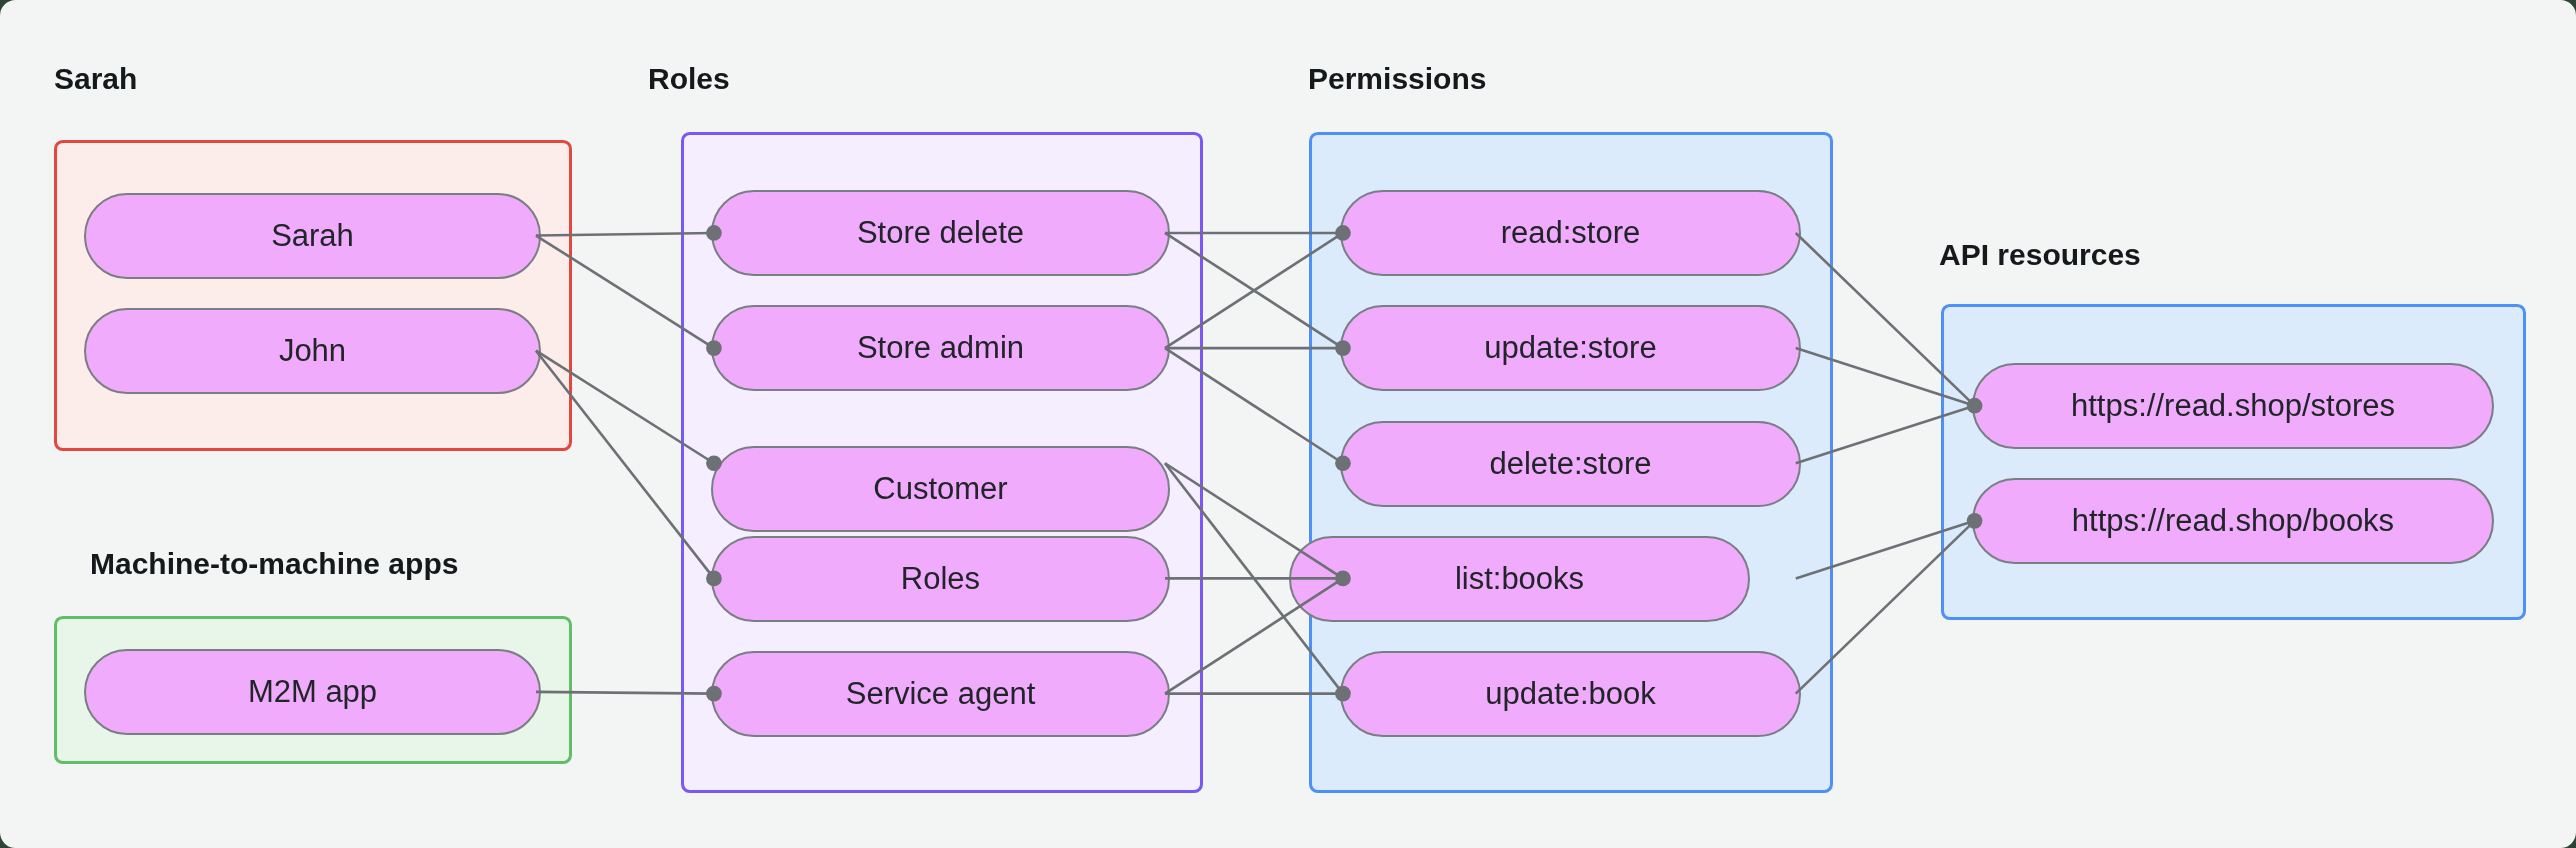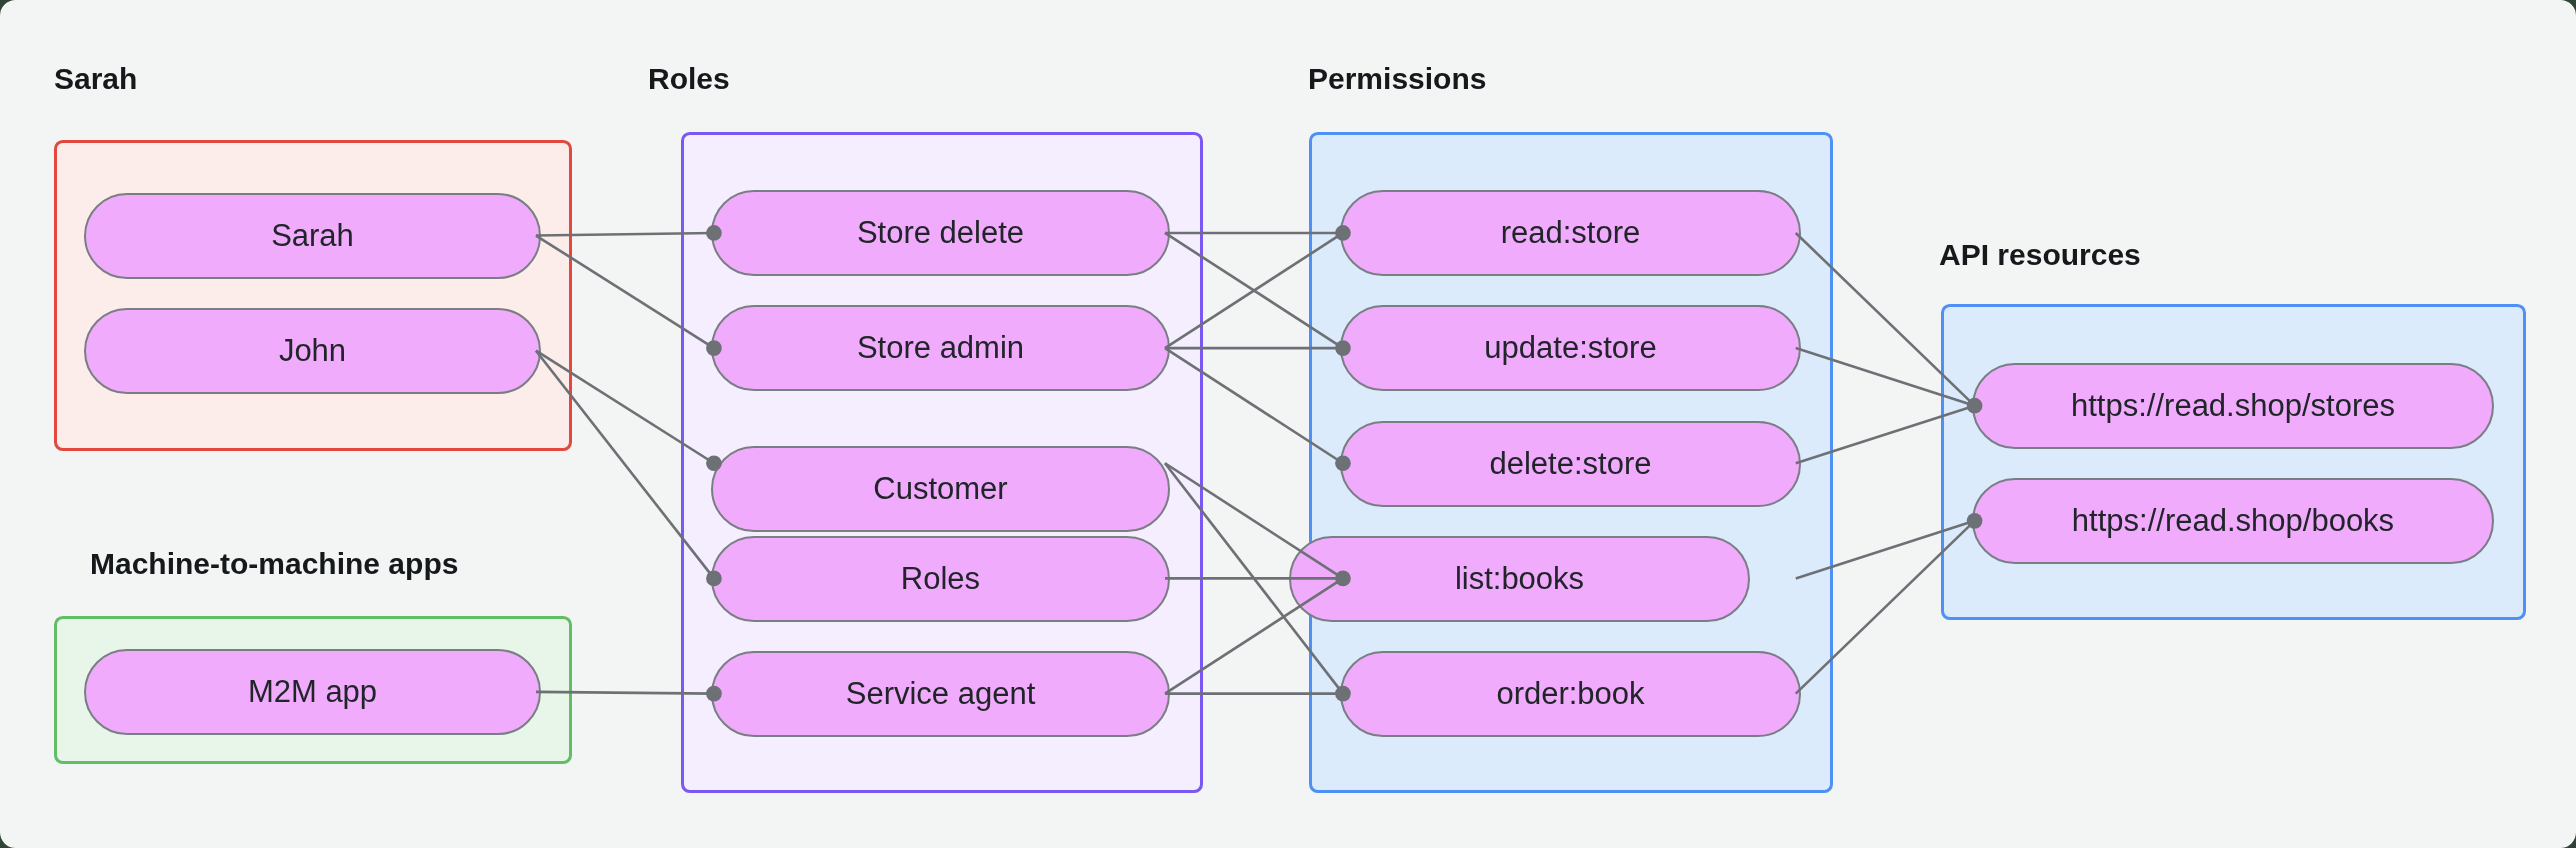--- a/index.html
+++ b/index.html
@@ -134,21 +134,21 @@
     <div class="pill n-update-store">
       <span>update:store</span>
     </div>
     <div class="pill n-delete-store">
       <span>delete:store</span>
     </div>
     <div class="pill n-list-books">
       <span>list:books</span>
     </div>
     <div class="pill n-order-book">
-      <span>order:book</span>
+      <span>update:book</span>
     </div>
   </div>
 
   <div>
     <div class="group-label api-label">API resources</div>
     <div class="group-box api-box" style="border-color: rgb(78, 144, 246); background: rgb(220, 235, 251);"></div>
     <div class="pill n-stores-api">
       <span>https://read.shop/stores</span>
     </div>
     <div class="pill n-books-api">

